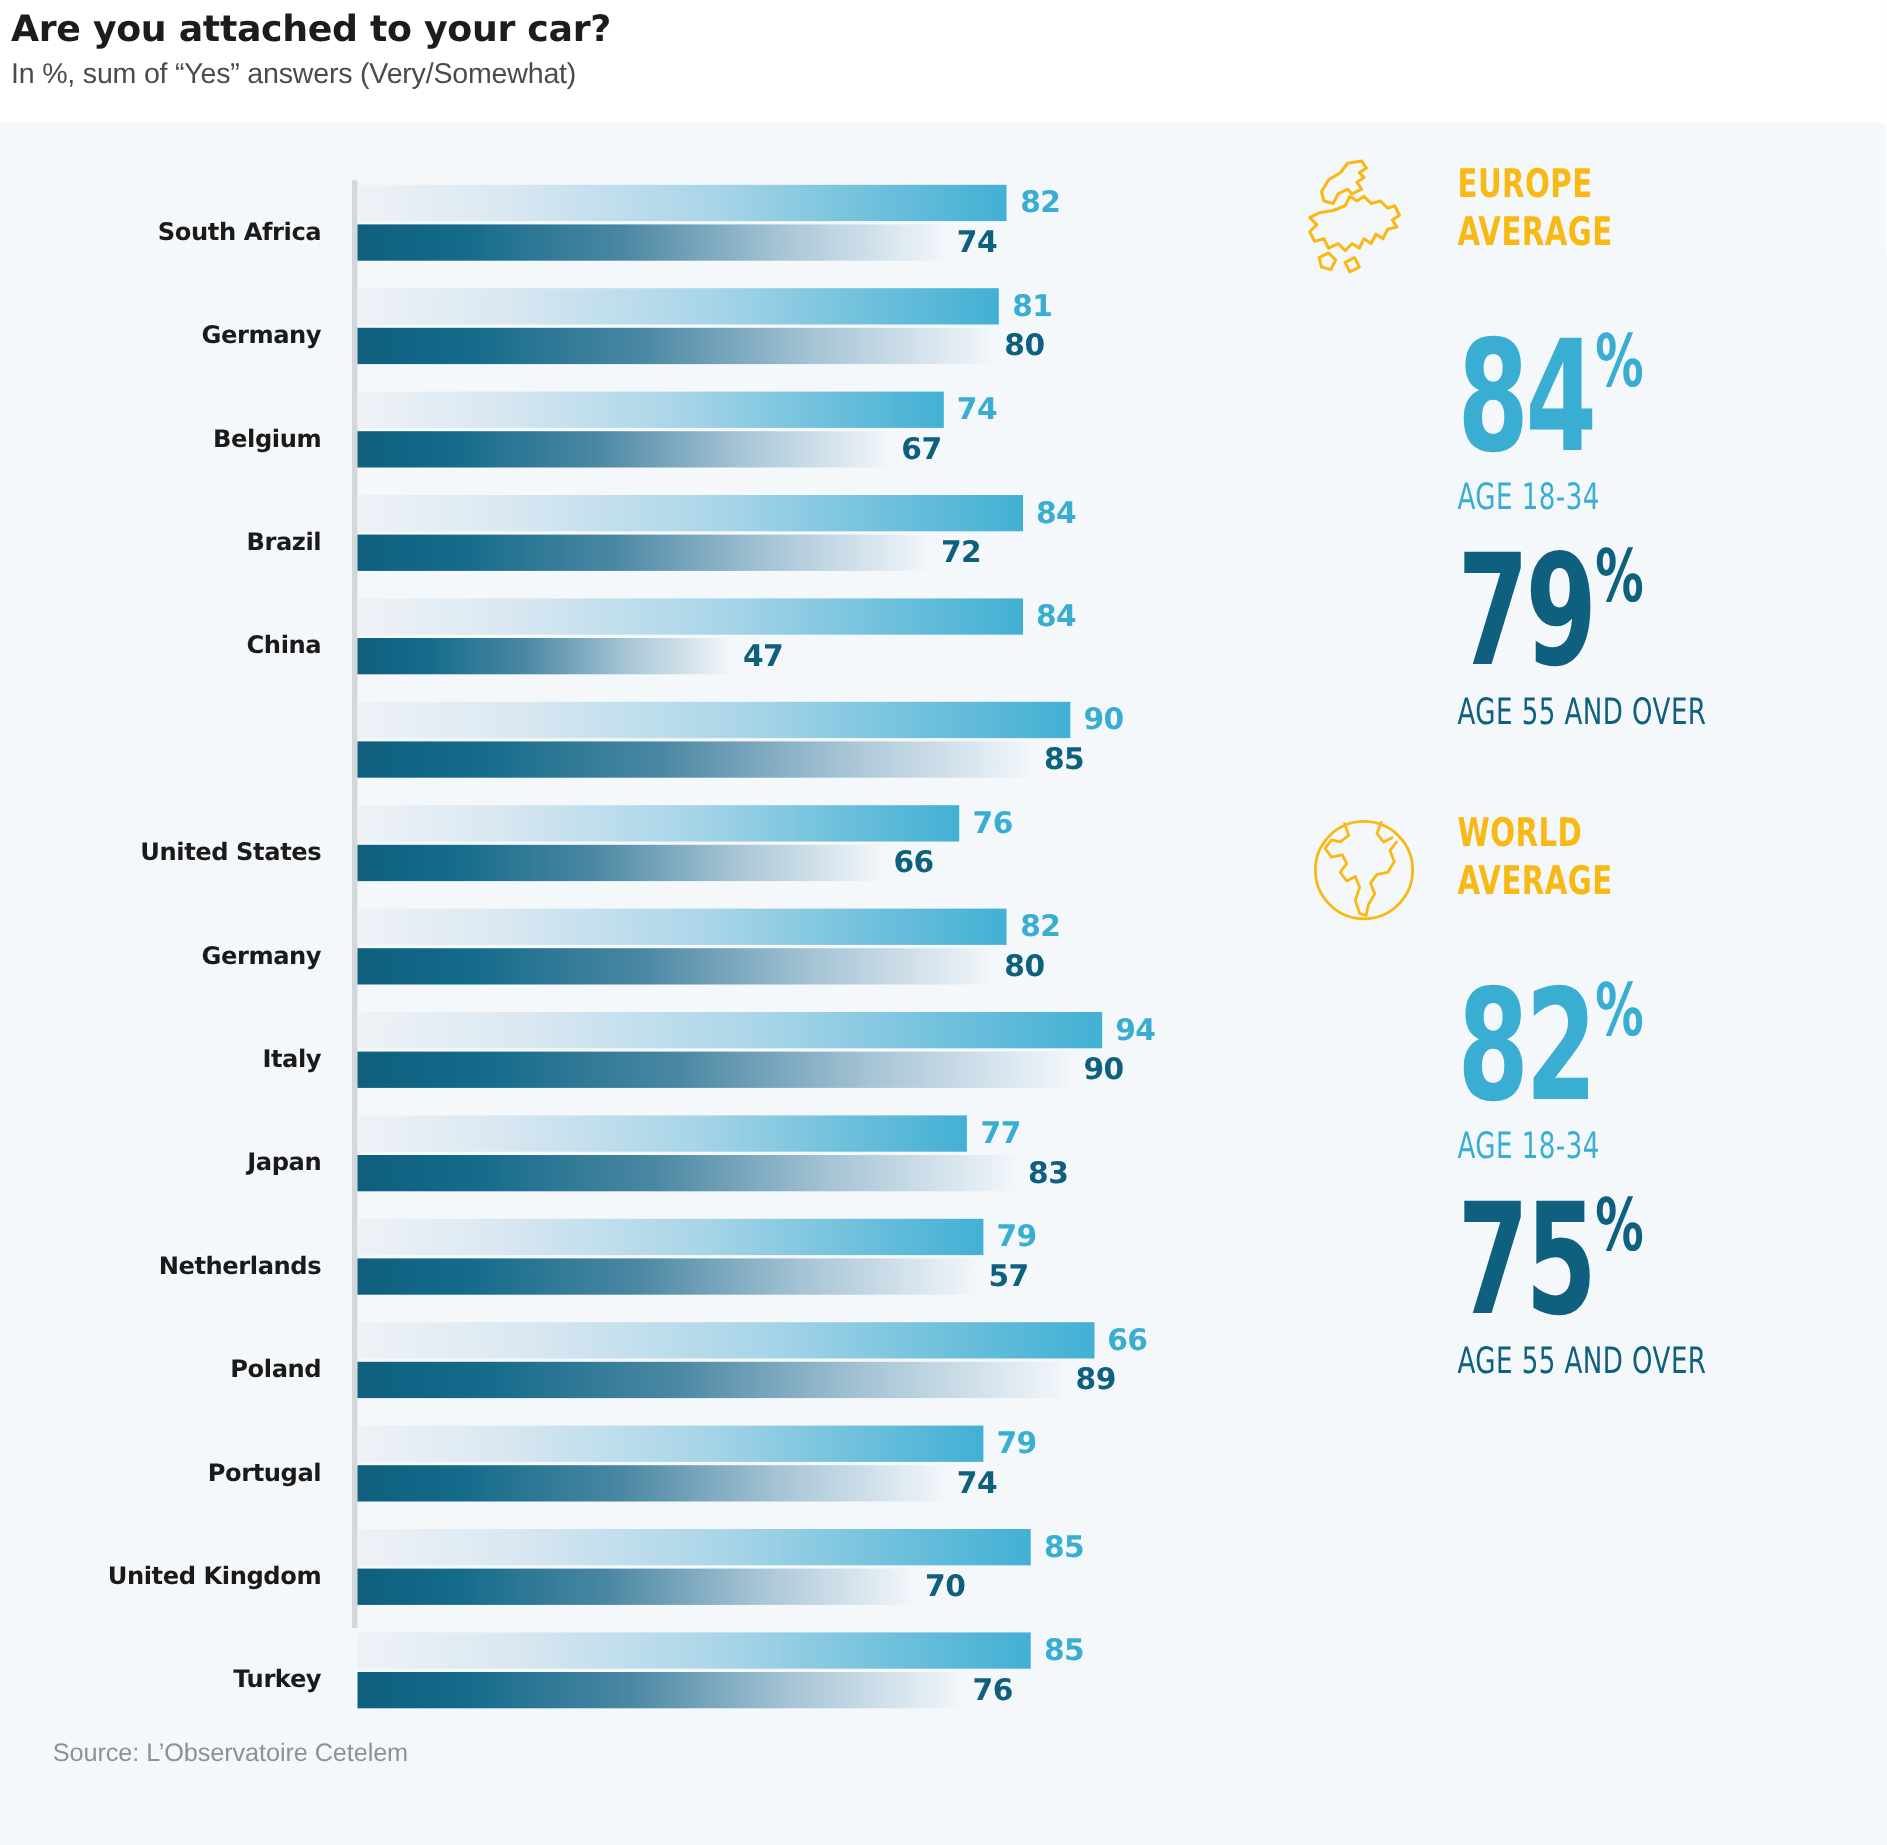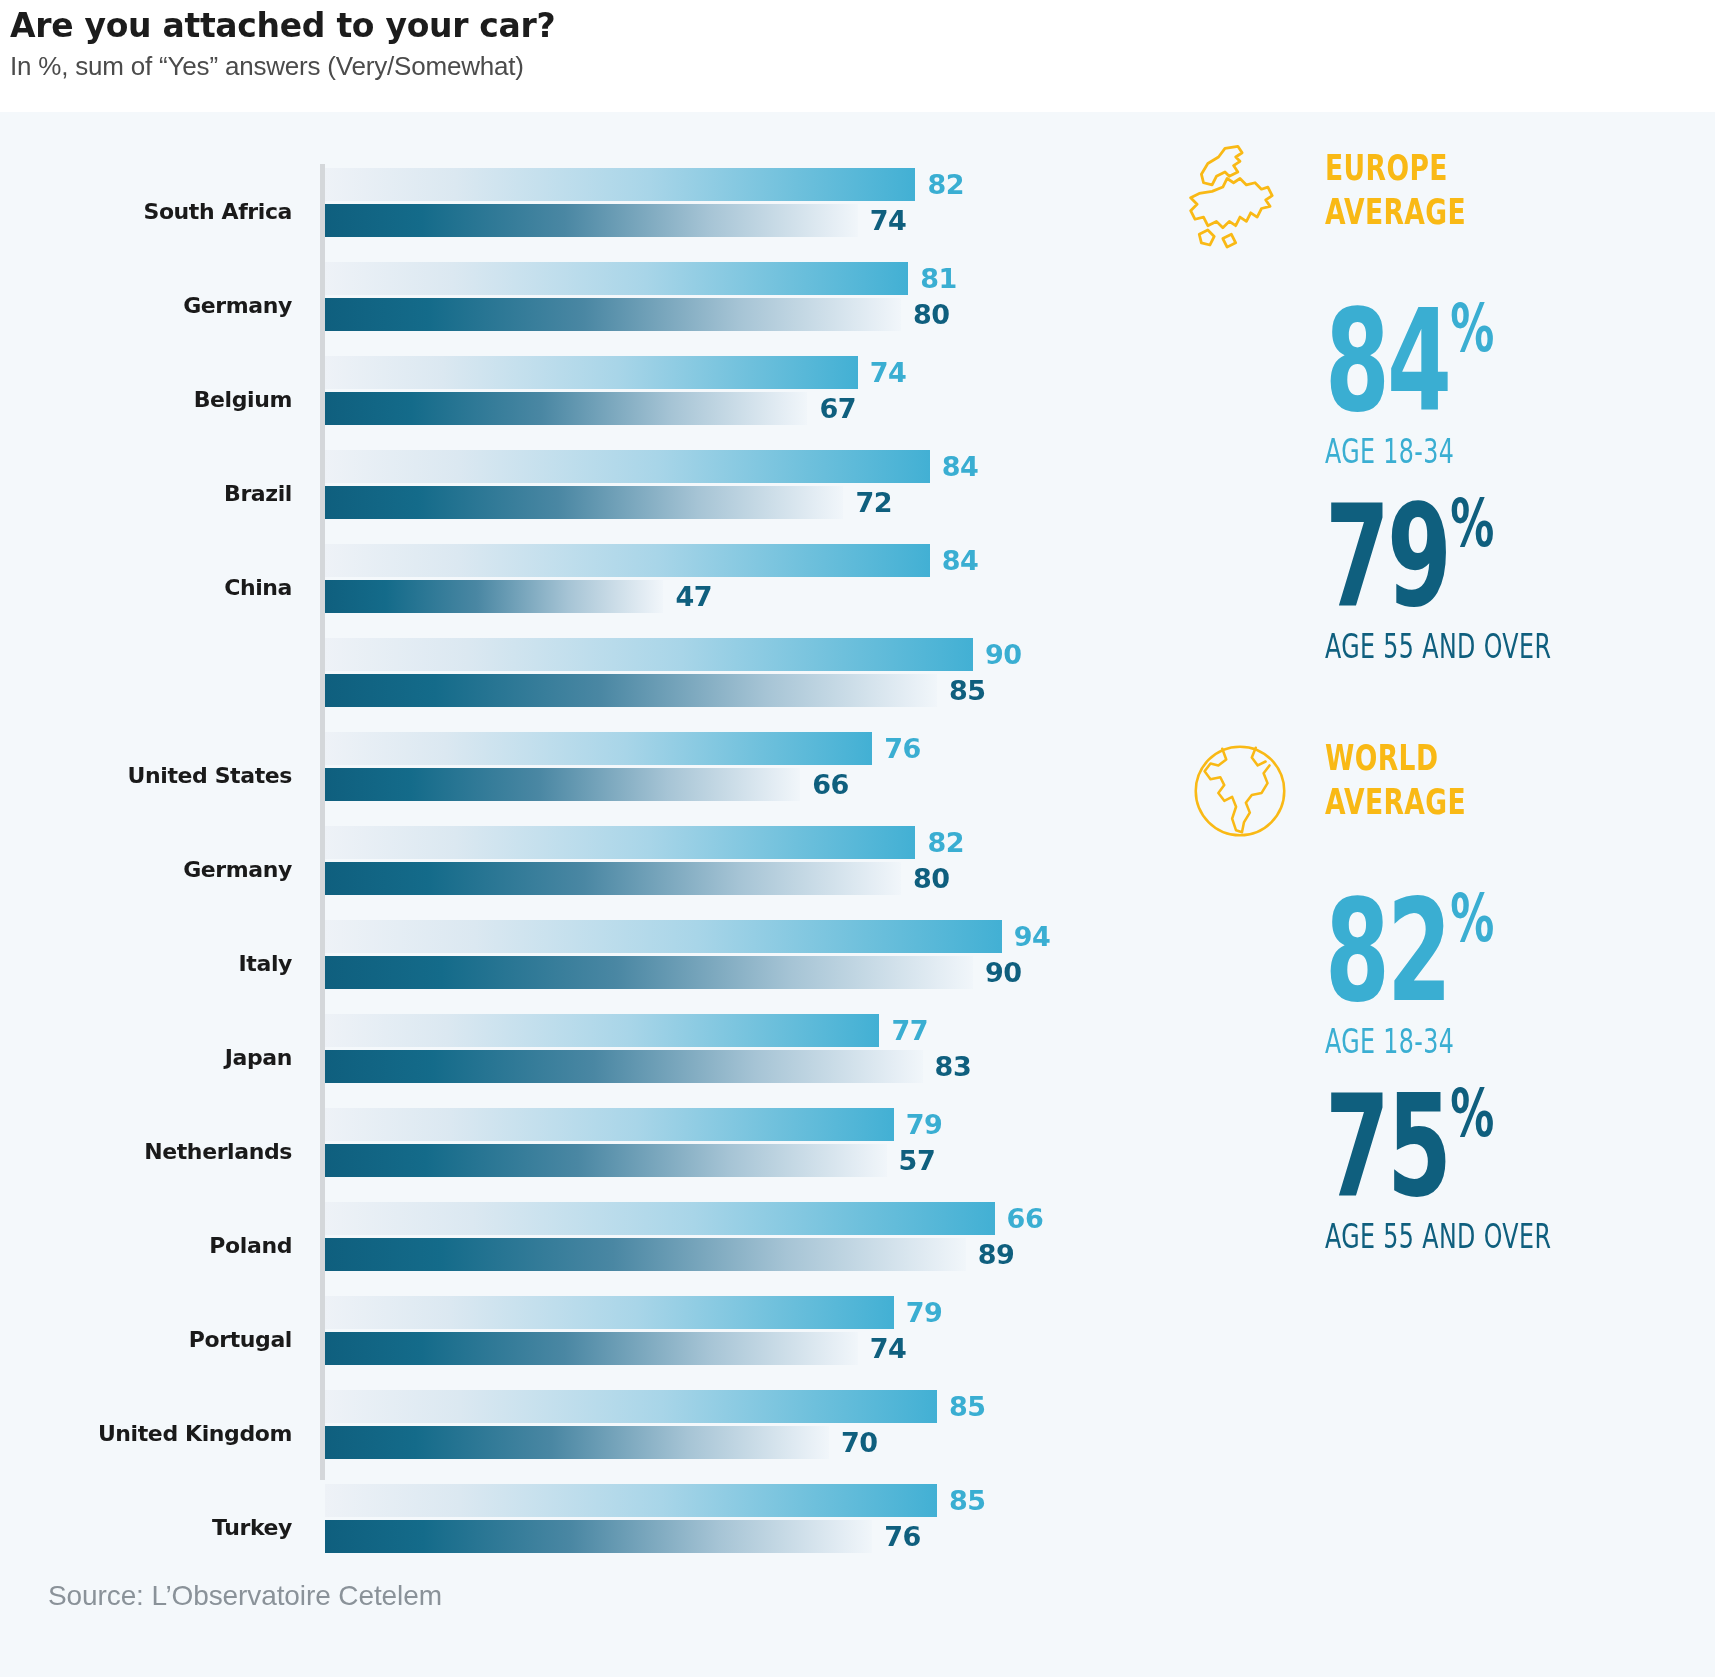--- a/index.html
+++ b/index.html
@@ -223,21 +223,21 @@
 
   .gap-16 { height: 16px; }
   .gap-30 { height: 30px; }
 
   
   .source {
     position: absolute;
     left: 48px;
     top: 1468px;
     font-family: "Liberation Sans", sans-serif;
-    font-size: 28px;
+    font-size: 23px;
     color: #8a9299;
     letter-spacing: -0.1px;
   }
 </style>
 </head>
 <body>
 
 <div id="page">
 
   <div class="header">

